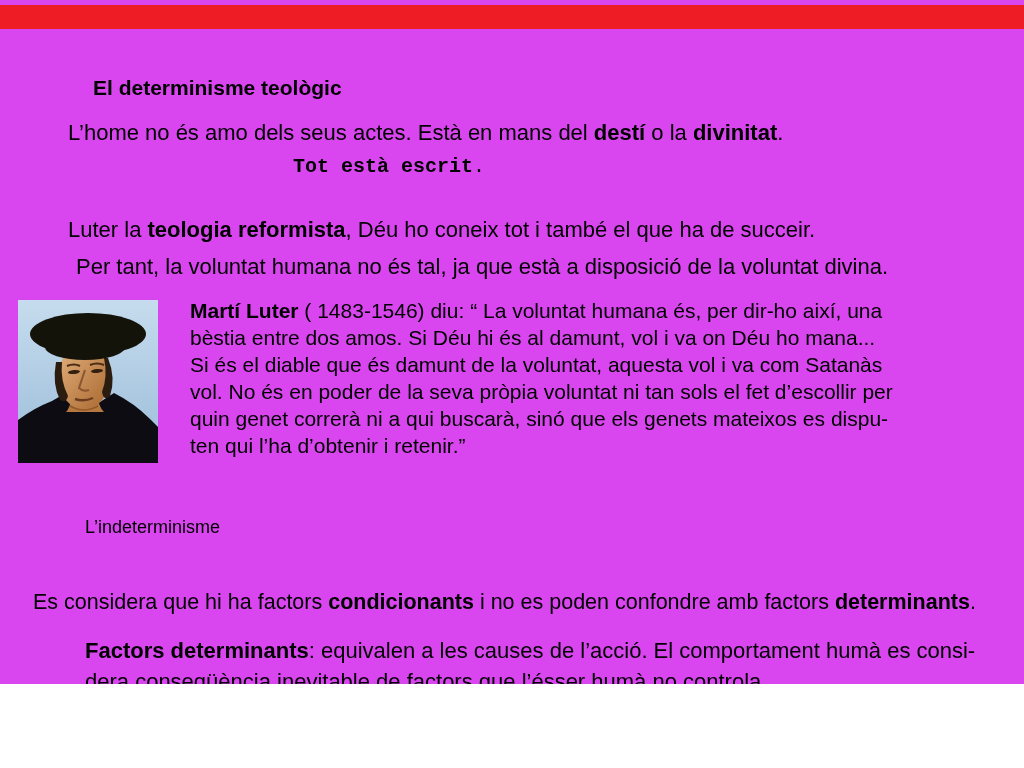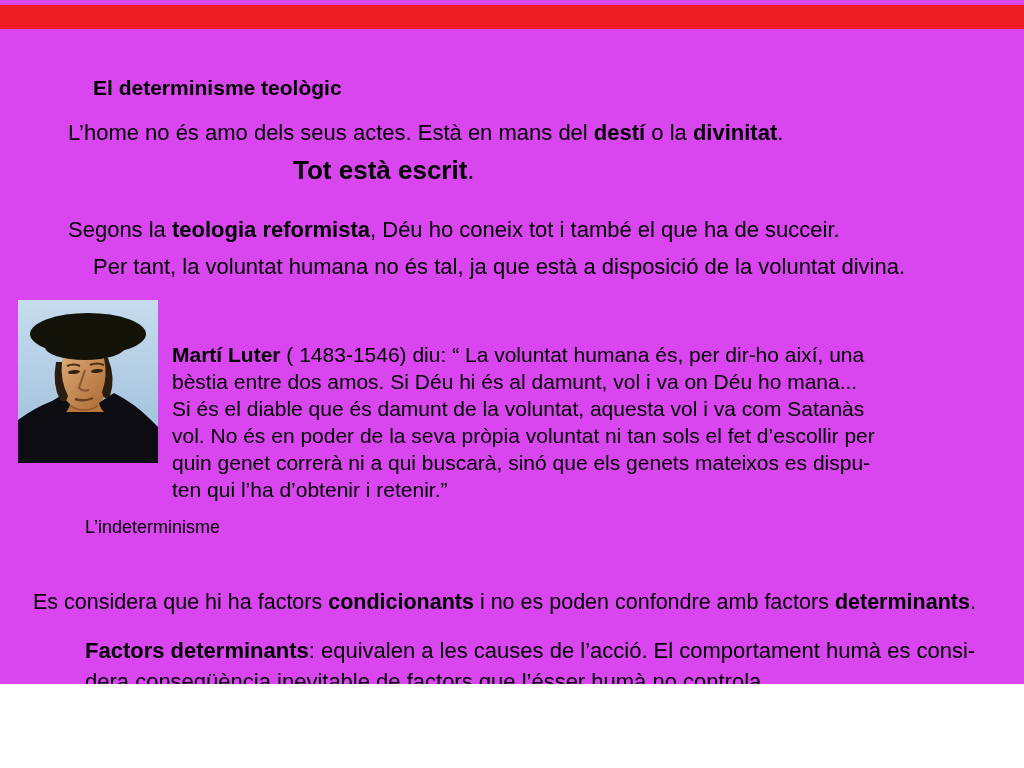--- a/index.html
+++ b/index.html
@@ -6,44 +6,44 @@
   #slide{
     position:relative;width:1024px;height:684px;background:#d946ef;
     overflow:hidden;font-family:"Liberation Sans","DejaVu Sans",sans-serif;
     color:#000;
   }
   .abs{position:absolute;white-space:nowrap;}
   .b{font-weight:bold;}
   .accent-bar{position:absolute;left:0;top:5px;width:1024px;height:24px;}
   .title{font-size:21px;font-weight:bold;}
   .body-txt{font-size:22px;text-align:right;}
-  .tagline{font-size:26px;}
+  .tagline{font-size:20px;font-family:Liberation Mono, monospace;}
   .quote{font-size:21px;line-height:27px;}
   .quote-line{white-space:nowrap;}
   .h2{font-size:18px;font-weight:normal;}
   .wide-line{font-size:21.5px;}
   .factors{font-size:22px;line-height:31px;}
   .portrait{position:absolute;left:18px;top:300px;width:140px;height:163px;}
 </style>
 </head>
 <body>
 
 <div id="slide">
 
   <div class="accent-bar" style="background: rgb(238, 28, 37);"></div>
 
   <div class="abs title" style="left:93px;top:76px;">El determinisme teològic</div>
 
   <div class="abs body-txt" style="left:68px;top:120px;"><span>L’home no és amo dels seus actes. Està en mans del </span><span class="b">destí</span><span> o la </span><span class="b">divinitat</span><span>.</span></div>
 
   <div class="abs tagline" style="left:293px;top:155px;"><span class="b">Tot està escrit</span><span>.</span></div>
 
-  <div class="abs body-txt" style="left:68px;top:217px;"><span>Segons la </span><span class="b">teologia reformista</span><span>, Déu ho coneix tot i també el que ha de succeir.</span></div>
+  <div class="abs body-txt" style="left:68px;top:217px;"><span>Luter la </span><span class="b">teologia reformista</span><span>, Déu ho coneix tot i també el que ha de succeir.</span></div>
 
-  <div class="abs body-txt" style="left:76px;top:254px;margin-left:17px;"><span>Per tant, la voluntat humana no és tal, ja que està a disposició de la voluntat divina.</span></div>
+  <div class="abs body-txt" style="left:76px;top:254px;"><span>Per tant, la voluntat humana no és tal, ja que està a disposició de la voluntat divina.</span></div>
 
   <div class="portrait">
     <svg width="140" height="163" viewBox="0 0 140 163" xmlns="http://www.w3.org/2000/svg">
       <defs>
         <linearGradient id="sky" x1="0" y1="0" x2="0" y2="1">
           <stop offset="0" stop-color="#c6dcee"></stop>
           <stop offset="1" stop-color="#9bbcd9"></stop>
         </linearGradient>
         <linearGradient id="skin" x1="0" y1="0" x2="1" y2="1">
           <stop offset="0" stop-color="#e3b27f"></stop>
@@ -66,21 +66,21 @@
       <ellipse cx="56" cy="72" rx="6" ry="2" fill="#33200e" transform="rotate(-6 56 72)"></ellipse>
       <ellipse cx="79" cy="71" rx="6" ry="2" fill="#33200e" transform="rotate(-4 79 71)"></ellipse>
       <path d="M49,66 Q56,63 62,66" stroke="#4a2c12" stroke-width="2" fill="none"></path>
       <path d="M72,65 Q79,62 86,65" stroke="#4a2c12" stroke-width="2" fill="none"></path>
       <path d="M67,70 Q63,82 61,88 Q65,92 71,90" stroke="#8a5530" stroke-width="2" fill="none"></path>
       <path d="M57,99 Q66,102 75,98" stroke="#6d3c1d" stroke-width="2.4" fill="none"></path>
       <path d="M52,106 Q66,114 80,106" stroke="#94582a" stroke-width="1.5" fill="none"></path>
     </svg>
   </div>
 
-  <div class="abs quote" style="left:172px;top:297px;margin-top:44px;">
+  <div class="abs quote" style="left:190px;top:297px;">
     <div class="quote-line"><span class="b">Martí Luter</span><span> ( 1483-1546) diu: “ La voluntat humana és, per dir-ho així, una</span></div>
     <div class="quote-line"><span>bèstia entre dos amos. Si Déu hi és al damunt, vol i va on Déu ho mana...</span></div>
     <div class="quote-line"><span>Si és el diable que és damunt de la voluntat, aquesta vol i va com Satanàs</span></div>
     <div class="quote-line"><span>vol. No és en poder de la seva pròpia voluntat ni tan sols el fet d’escollir per</span></div>
     <div class="quote-line"><span>quin genet correrà ni a qui buscarà, sinó que els genets mateixos es dispu-</span></div>
     <div class="quote-line"><span>ten qui l’ha d’obtenir i retenir.”</span></div>
   </div>
 
   <div class="abs h2" style="left:85px;top:517px;">L’indeterminisme</div>
 

